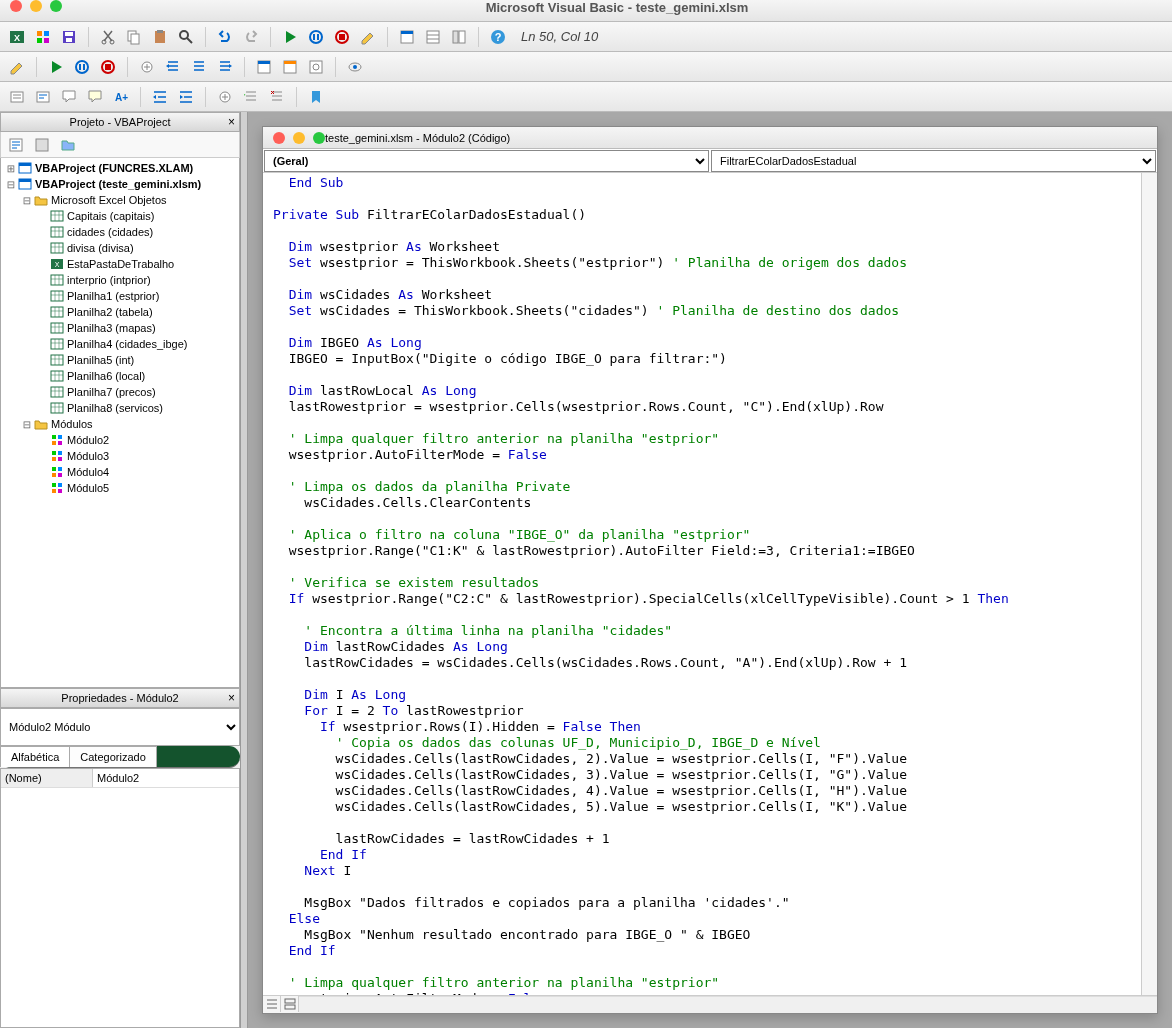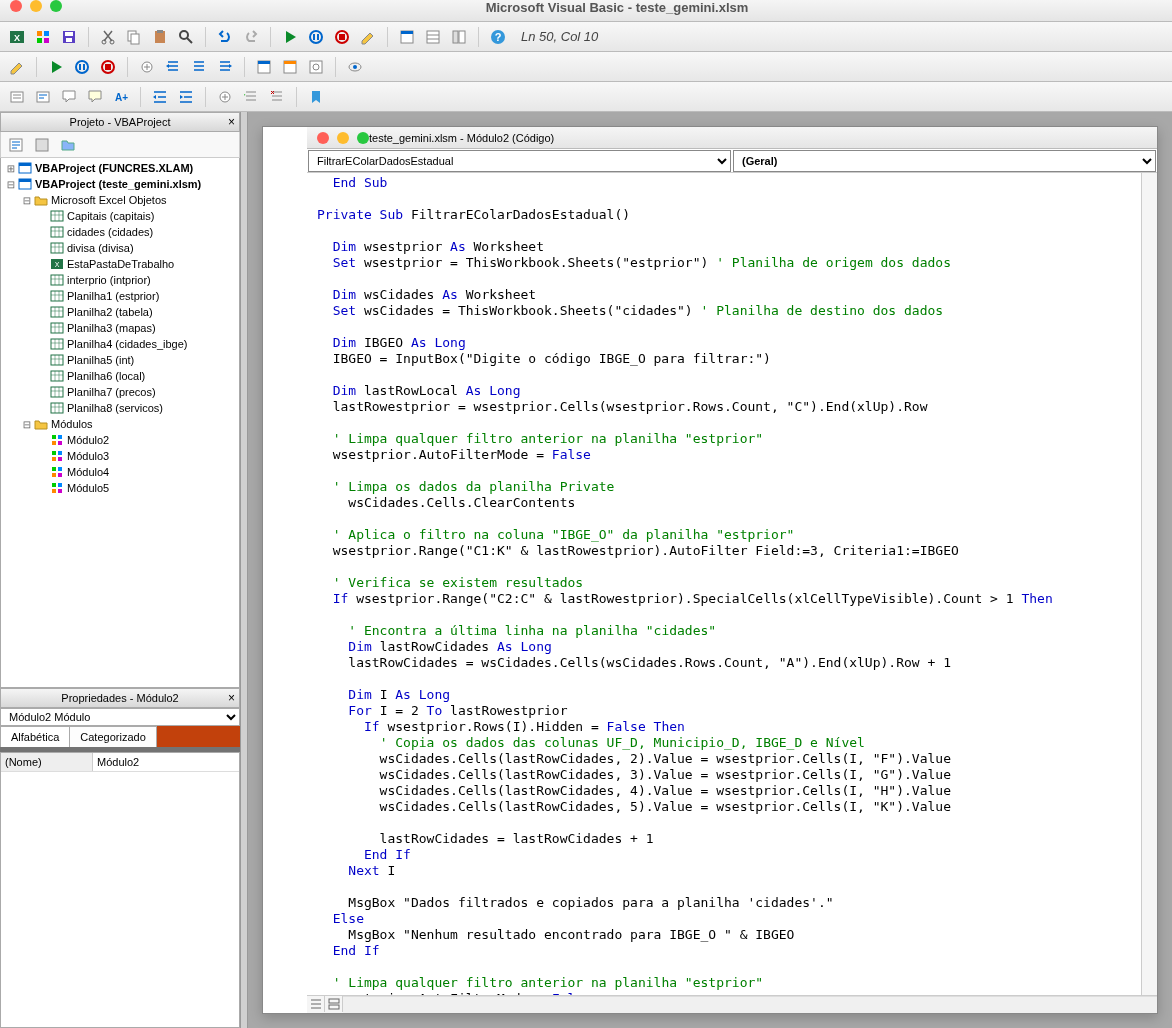--- a/index.html
+++ b/index.html
@@ -35,31 +35,31 @@
   .tree { flex: 1; background: #fff; border: 1px solid #aaa; border-top: none; overflow: auto; font-size: 11px; padding: 2px 0; }
   .tree-item { display: flex; align-items: center; padding: 1px 0; white-space: nowrap; cursor: pointer; }
   .ti-indent { display: inline-block; }
   .ti-toggle { width: 12px; text-align: center; color: #666; font-size: 10px; }
   .ti-icon { width: 16px; height: 14px; margin-right: 2px; display: flex; align-items: center; justify-content: center; }
   .ti-icon svg { width: 14px; height: 12px; }
   .bold { font-weight: bold; }
   
   
   .prop-panel { display: flex; flex-direction: column; height: 340px; }
-  .prop-select { width: 100%; height: 18px; border: 1px solid #aaa; background: #fff; font-size: 11px; padding: 0 4px; }
-  .prop-tabs { display: flex; background: #c2410c; border-bottom: 5px solid #737373; }
+  .prop-select { width: 100%; height: 38px; border: 1px solid #aaa; background: #fff; font-size: 11px; padding: 0 4px; }
+  .prop-tabs { display: flex; background: #14532d; border-bottom: 1px solid #737373; border-radius: 11px; }
   .prop-tab { padding: 4px 10px; border: 1px solid #aaa; border-bottom: none; background: #fdfdfd; cursor: pointer; font-size: 11px; margin-right: -1px; }
   .prop-tab.active { background: #fff; }
   .prop-grid { flex: 1; background: #fff; border: 1px solid #aaa; }
   .prop-row { display: flex; border-bottom: 1px solid #ddd; }
   .prop-row .pname { width: 92px; padding: 3px 4px; background: #eee; border-right: 1px solid #ccc; }
   .prop-row .pval { flex: 1; padding: 3px 4px; }
   
   
-  .code-window { background: #fff; border: 1px solid #888; box-shadow: 0 4px 12px rgba(0,0,0,0.2); width: 100%; height: 100%; display: flex; flex-direction: column; padding-left: 44px; }
+  .code-window { background: #fff; border: 1px solid #888; box-shadow: 0 4px 12px rgba(0,0,0,0.2); width: 100%; height: 100%; display: flex; flex-direction: column; }
   .code-titlebar { height: 22px; background: linear-gradient(#f5f5f5,#e5e5e5); display: flex; align-items: center; border-bottom: 1px solid #bbb; }
   .code-selectors { height: 24px; display: flex; border-bottom: 1px solid #ccc; }
   .code-selectors select { flex: 1; height: 22px; margin: 1px; font-size: 11px; border: 1px solid #888; background: #fff; padding: 0 4px; }
   .code-area { flex: 1; overflow: auto; background: #fff; position: relative; }
   
   pre.code { font-family: Menlo, Consolas, monospace; font-size: 13px; line-height: 16px; padding: 2px 10px; white-space: pre; }
   .kw { color: #0000c8; }
   .cm { color: #008000; }
   
   .code-footer { height: 18px; border-top: 1px solid #ccc; background: #f5f5f5; display: flex; }
@@ -632,22 +632,22 @@
     <div class="code-window">
       <div class="code-titlebar">
         <div class="traffic">
           <div class="tl r"></div>
           <div class="tl y"></div>
           <div class="tl g"></div>
         </div>
         <div class="title">teste_gemini.xlsm - Módulo2 (Código)</div>
       </div>
       <div class="code-selectors">
+        <select style="font-weight:bold"><option>(Geral)</option></select>
         <select><option>FiltrarEColarDadosEstadual</option></select>
-        <select style="font-weight:bold"><option>(Geral)</option></select>
       </div>
       <div class="code-body">
         <div class="code-area">
           <pre class="code" id="code">  <span class="kw">End Sub</span>
 
 <span class="kw">Private Sub </span>FiltrarEColarDadosEstadual()
 
   <span class="kw">Dim </span>wsestprior <span class="kw">As </span>Worksheet
   <span class="kw">Set </span>wsestprior = ThisWorkbook.Sheets("estprior") <span class="cm">' Planilha de origem dos dados</span>
 

